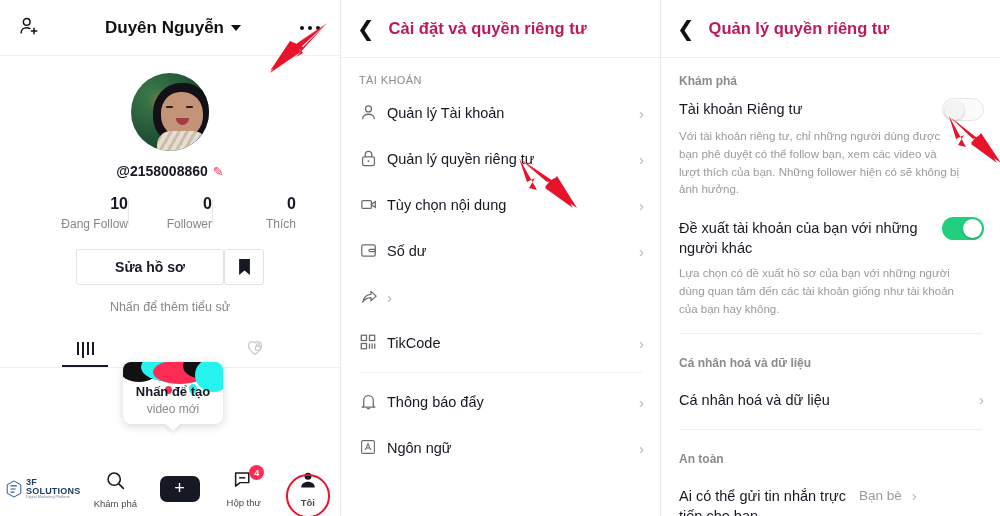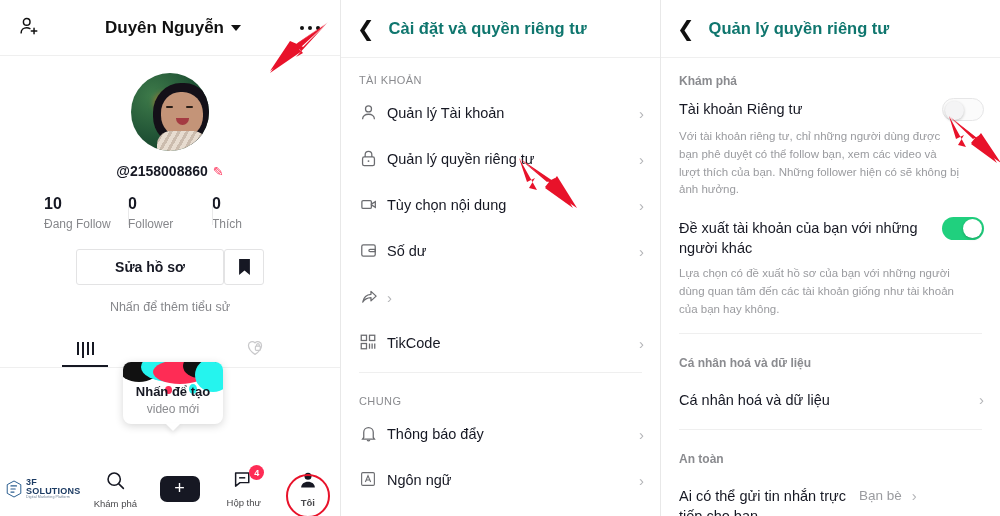--- a/index.html
+++ b/index.html
@@ -68,21 +68,21 @@
   }
 
   .handle {
     margin-top: 12px; text-align: center;
     font-size: 14px; font-weight: bold; color: #161823;
     display: flex; align-items: center; justify-content: center; gap: 5px;
   }
   .pencil { color: #fe2c55; font-size: 13px; }
 
   .stats { display: flex; justify-content: center; margin-top: 16px; }
-  .stat { width: 84px; text-align: left; position: relative; }
+  .stat { width: 84px; text-align: right; position: relative; }
   .stat + .stat::before {
     content: ""; position: absolute; left: 0; top: 4px;
     width: 1px; height: 26px; background: #e9e9ea;
   }
   .stat-num { font-size: 16px; font-weight: bold; color: #161823; }
   .stat-lbl { font-size: 12px; color: #86878b; margin-top: 4px; }
 
   .actions { display: flex; justify-content: center; margin-top: 18px; }
   .btn-edit {
     width: 148px; height: 36px; border: 1px solid #e3e3e4; border-radius: 3px;
@@ -171,21 +171,21 @@
     position: absolute; width: 44px; height: 44px; border-radius: 50%;
     border: 2px solid #e8122a; top: 4px; left: 50%; transform: translateX(-50%);
   }
 
   
   .sp-header {
     height: 58px; display: flex; align-items: center; gap: 14px;
     padding: 0 16px; border-bottom: 1px solid #efefef;
   }
   .chev-back { font-size: 21px; color: #111; line-height: 1; font-weight: 300; }
-  .sp-title { font-size: 16.5px; font-weight: bold; color: #0f766e; }
+  .sp-title { font-size: 16.5px; font-weight: bold; color: #be185d; }
 
   .sec-label {
     font-size: 11px; color: #8a8b8f; letter-spacing: .4px;
     padding: 16px 18px 4px 18px;
   }
   .row {
     display: flex; align-items: center; gap: 8px;
     padding: 13px 16px 13px 18px; position: relative;
   }
   .row-ico { width: 20px; height: 20px; flex: 0 0 20px; color: #66676b; }
@@ -459,21 +459,20 @@
           <rect x="3" y="14" width="7" height="7"></rect>
           <path d="M14 14v7M17.5 14v7M21 14v7"></path>
         </svg>
       </span>
       <span class="row-lbl">TikCode</span>
       <span class="row-chev">›</span>
     </div>
 
     <div class="divider"></div>
 
-    <div class="sec-label">CHUNG</div>
 
     <div class="row">
       <span class="row-ico">
         <svg width="19" height="19" viewBox="0 0 24 24" fill="none" stroke="#6b6c70" stroke-width="1.6">
           <path d="M6 17V10.5a6 6 0 0 1 12 0V17l1.5 2h-15z"></path>
             <path d="M10.3 20.3a2 2 0 0 0 3.4 0"></path>
         </svg>
       </span>
       <span class="row-lbl">Thông báo đẩy</span>
       <span class="row-chev">›</span>

